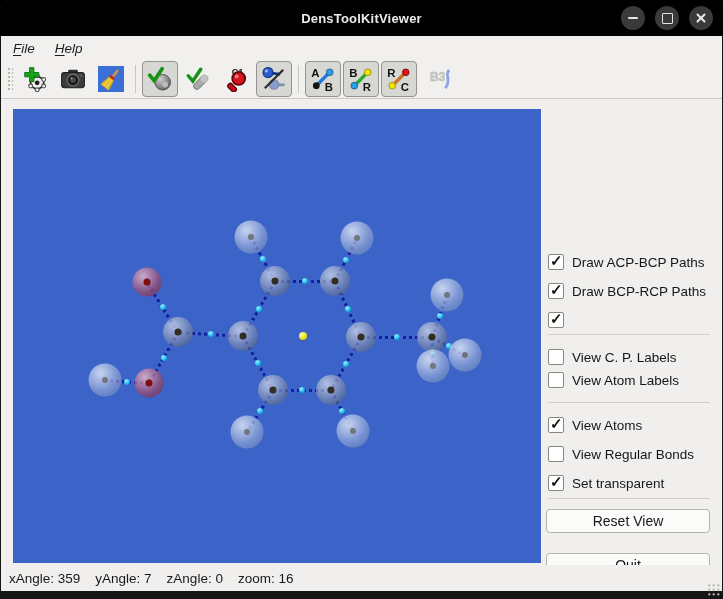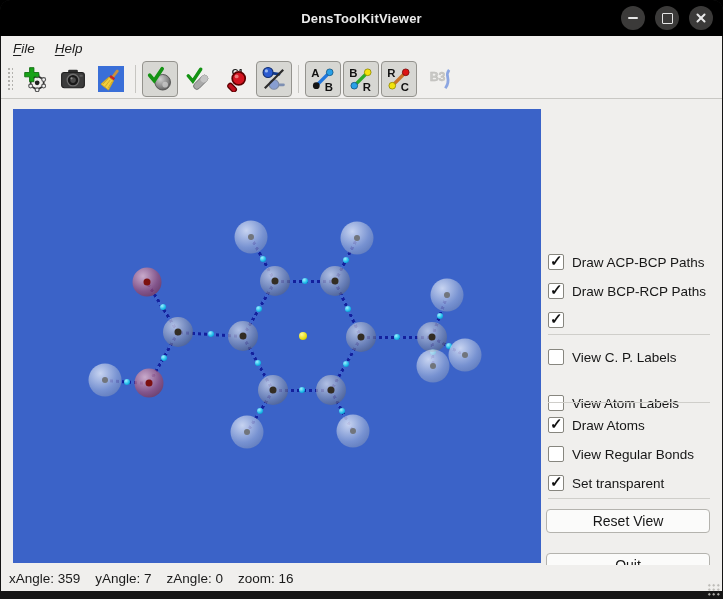--- a/index.html
+++ b/index.html
@@ -319,28 +319,28 @@
     <span class="cblabel">Draw BCP-RCP Paths</span>
   </div>
   <div class="cbrow checked" style="top:311px">
     <span class="cbbox"></span>
   </div>
   <div class="psep" style="top:334px"></div>
   <div class="cbrow" style="top:348px">
     <span class="cbbox"></span>
     <span class="cblabel">View C. P. Labels</span>
   </div>
-  <div class="cbrow" style="top:394px">
+  <div class="cbrow" style="top:371px">
     <span class="cbbox"></span>
     <span class="cblabel">View Atom Labels</span>
   </div>
   <div class="psep" style="top:402px"></div>
   <div class="cbrow checked" style="top:416px">
     <span class="cbbox"></span>
-    <span class="cblabel">Draw Atoms</span>
+    <span class="cblabel">View Atoms</span>
   </div>
   <div class="cbrow checked" style="top:474px">
     <span class="cbbox"></span>
     <span class="cblabel">Set transparent</span>
   </div>
   <div class="cbrow" style="top:445px">
     <span class="cbbox"></span>
     <span class="cblabel">View Regular Bonds</span>
   </div>
   <div class="psep" style="top:498px"></div>

